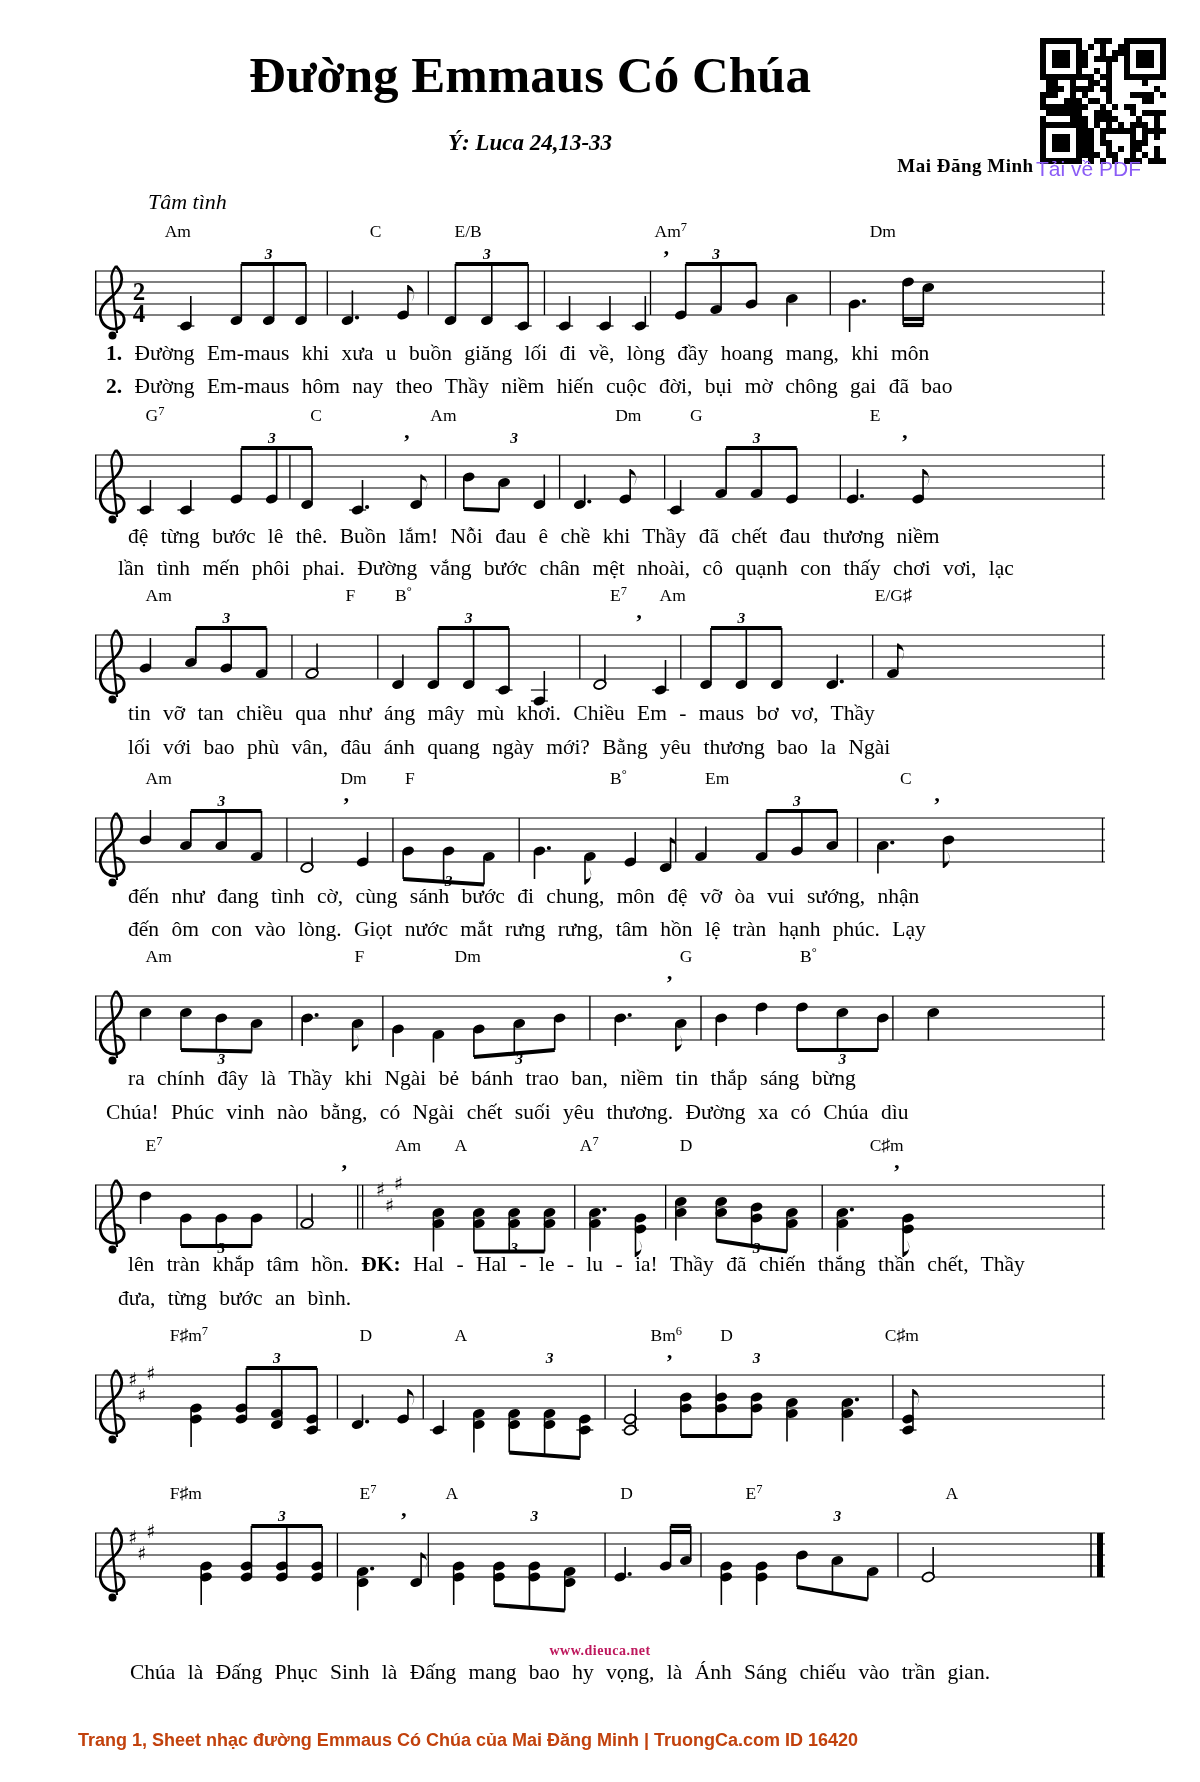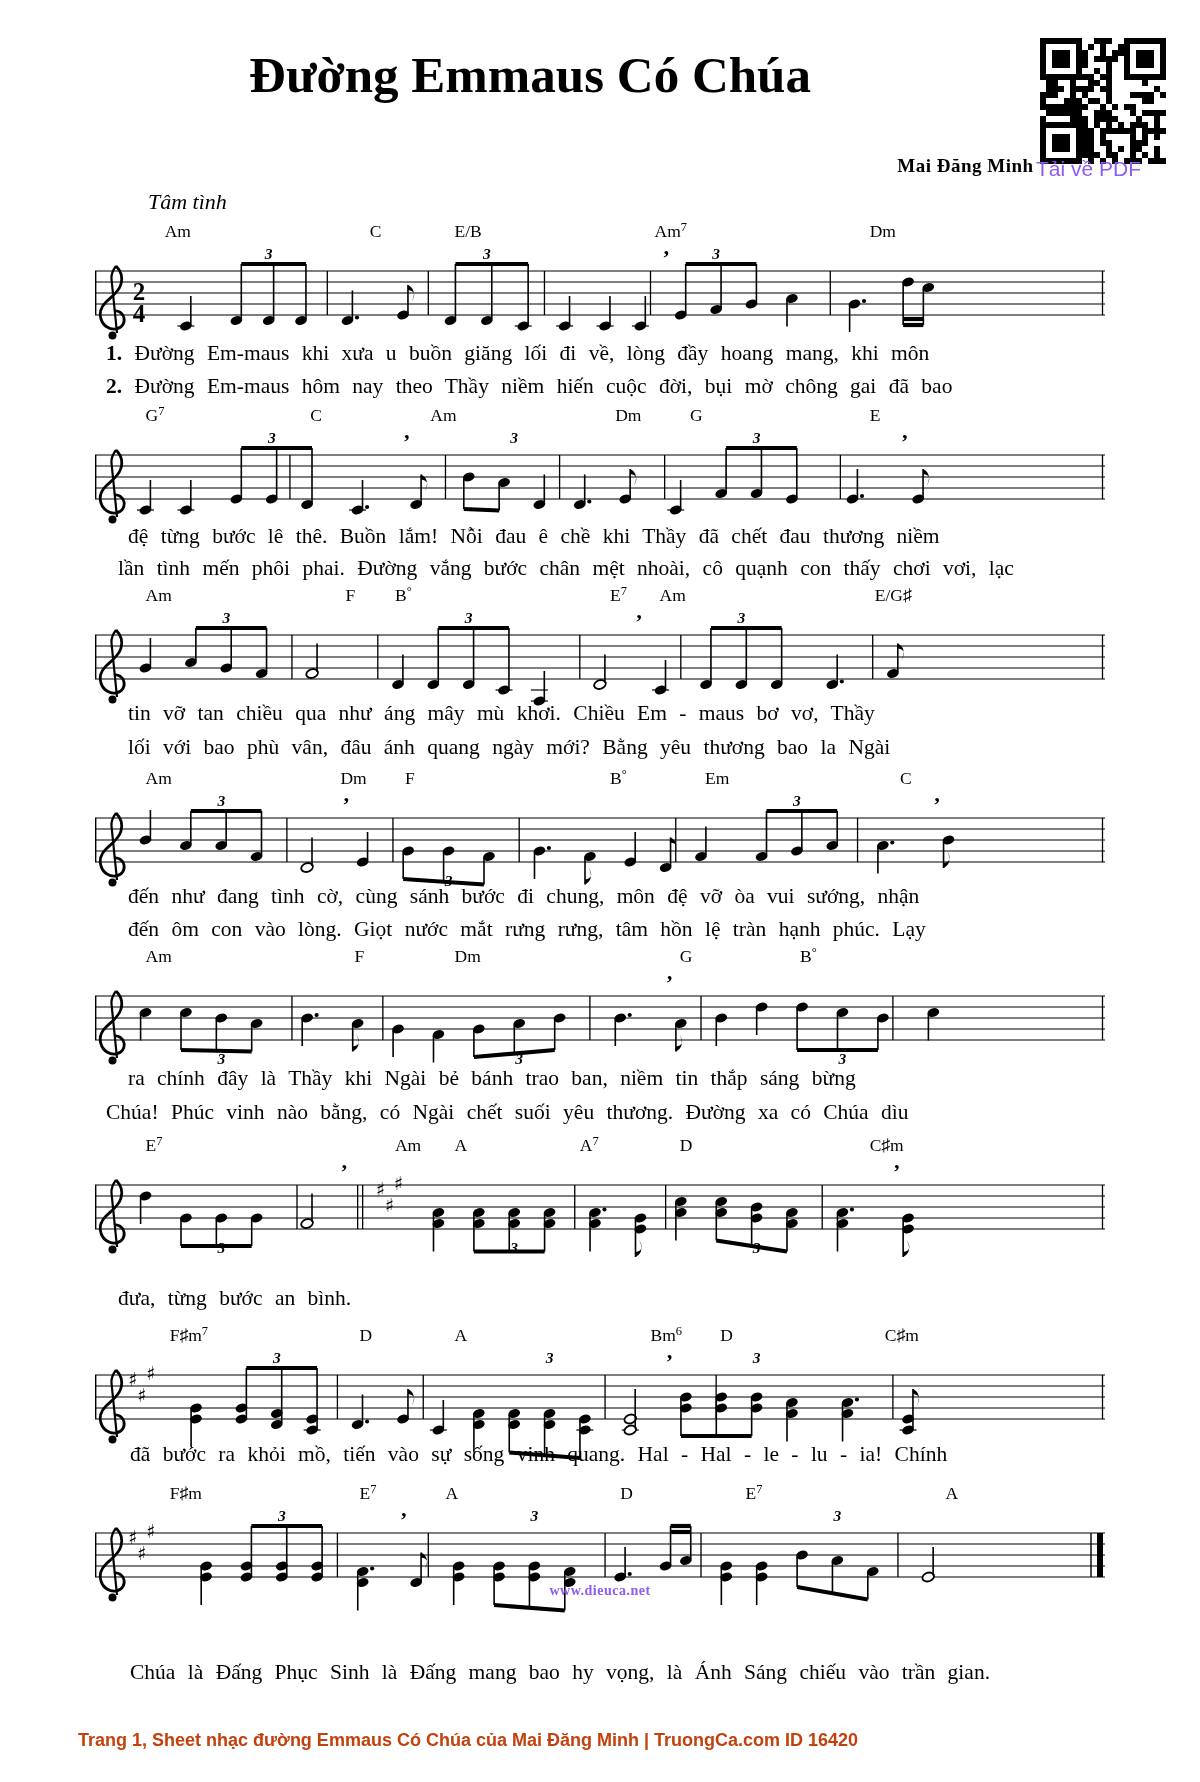--- a/index.html
+++ b/index.html
@@ -12,30 +12,31 @@
             font-style:italic;}
   .composer{top:155px;left:878px;width:175px;text-align:center;font-size:19px;font-weight:bold;
             letter-spacing:.5px;}
   .qr{left:1040px;top:38px;}
   .qrlabel{left:1036px;top:157px;font-family:"Liberation Sans",sans-serif;font-size:21px;
            color:#8b5cf6;text-decoration:none;cursor:pointer;}
   .tempo{left:148px;top:189px;font-size:22px;font-style:italic;}
   .sys{position:absolute;left:95px;overflow:visible;}
   .lyr{position:absolute;font-size:21.5px;word-spacing:7px;white-space:nowrap;}
   .lyr .b{font-weight:bold;}
-  .watermark{top:1583px;left:0;width:1200px;text-align:center;font-size:14px;font-weight:bold;
-             color:#8b5cf6;letter-spacing:.5px;}
+  .watermark{top:1643px;left:0;width:1200px;text-align:center;font-size:14px;font-weight:bold;
+             color:#be185d;letter-spacing:.5px;}
   .pagenote{left:78px;top:1730px;font-family:"Liberation Sans",sans-serif;font-size:18px;
             font-weight:bold;color:#c2410c;}
 </style>
 </head>
 <body>
 
 <div class="page">
   <h1 class="abs title">Đường Emmaus Có Chúa</h1>
+  <div class="abs subtitle">Ý: Luca 24,13-33</div>
   <div class="abs composer">Mai Đăng Minh</div>
   <svg id="qr" class="abs qr" width="126" height="126">
       <rect x="54" y="0" width="6" height="6" fill="#000"></rect>
       <rect x="60" y="0" width="6" height="6" fill="#000"></rect>
       <rect x="66" y="0" width="6" height="6" fill="#000"></rect>
       <rect x="48" y="6" width="6" height="6" fill="#000"></rect>
       <rect x="60" y="6" width="6" height="6" fill="#000"></rect>
       <rect x="78" y="6" width="6" height="6" fill="#000"></rect>
       <rect x="42" y="12" width="6" height="6" fill="#000"></rect>
       <rect x="60" y="12" width="6" height="6" fill="#000"></rect>
@@ -840,16 +841,16 @@
 <div class="abs lyr" style="left:106px;top:341px;"><span class="b">1. </span><span class="">Đường Em-maus khi xưa  u  buồn giăng lối  đi  về,  lòng đầy hoang mang, khi môn</span></div>
     <div class="abs lyr" style="left:106px;top:374px;"><span class="b">2. </span><span class="">Đường Em-maus hôm nay theo Thầy niềm hiến cuộc đời,  bụi  mờ chông gai  đã bao</span></div>
     <div class="abs lyr" style="left:128px;top:524px;"><span class="">đệ từng bước lê  thê.  Buồn  lắm! Nỗi  đau   ê   chề  khi Thầy  đã  chết đau thương niềm</span></div>
     <div class="abs lyr" style="left:118px;top:556px;"><span class="">lần tình  mến phôi phai. Đường vắng bước chân mệt nhoài, cô quạnh con thấy chơi  vơi,   lạc</span></div>
     <div class="abs lyr" style="left:128px;top:701px;"><span class="">tin   vỡ   tan chiều  qua   như   áng   mây   mù   khơi.  Chiều  Em - maus  bơ   vơ,   Thầy</span></div>
     <div class="abs lyr" style="left:128px;top:735px;"><span class="">lối   với  bao  phù   vân,   đâu   ánh  quang ngày  mới?  Bằng   yêu  thương bao   la   Ngài</span></div>
     <div class="abs lyr" style="left:128px;top:884px;"><span class="">đến như đang tình   cờ,   cùng sánh bước  đi  chung, môn  đệ   vỡ   òa    vui  sướng, nhận</span></div>
     <div class="abs lyr" style="left:128px;top:917px;"><span class="">đến  ôm   con  vào  lòng.  Giọt nước mắt rưng rưng,  tâm  hồn  lệ  tràn hạnh phúc.   Lạy</span></div>
     <div class="abs lyr" style="left:128px;top:1066px;"><span class="">ra  chính  đây   là   Thầy  khi  Ngài   bẻ   bánh trao  ban,    niềm  tin  thắp  sáng bừng</span></div>
     <div class="abs lyr" style="left:106px;top:1100px;"><span class="">Chúa! Phúc  vinh  nào  bằng,  có  Ngài chết suối  yêu thương. Đường  xa   có  Chúa  dìu</span></div>
+    <div class="abs lyr" style="left:128px;top:1252px;"><span class="">lên  tràn  khắp  tâm  hồn.     </span><span class="b">ĐK:</span><span class=""> Hal - Hal - le - lu - ia!  Thầy  đã  chiến thắng thần  chết,  Thầy</span></div>
     <div class="abs lyr" style="left:118px;top:1286px;"><span class="">đưa, từng  bước  an  bình.</span></div>
-    <div class="abs lyr" style="left:130px;top:1442px;"><span class="">đã   bước ra khỏi  mồ,  tiến  vào   sự  sống  vinh  quang.  Hal - Hal - le - lu - ia!   Chính</span></div>
     <div class="abs lyr" style="left:130px;top:1660px;"><span class="">Chúa  là  Đấng  Phục  Sinh  là  Đấng mang bao hy  vọng,  là   Ánh  Sáng  chiếu  vào  trần  gian.</span></div>
   </div>
 
 </body></html>

